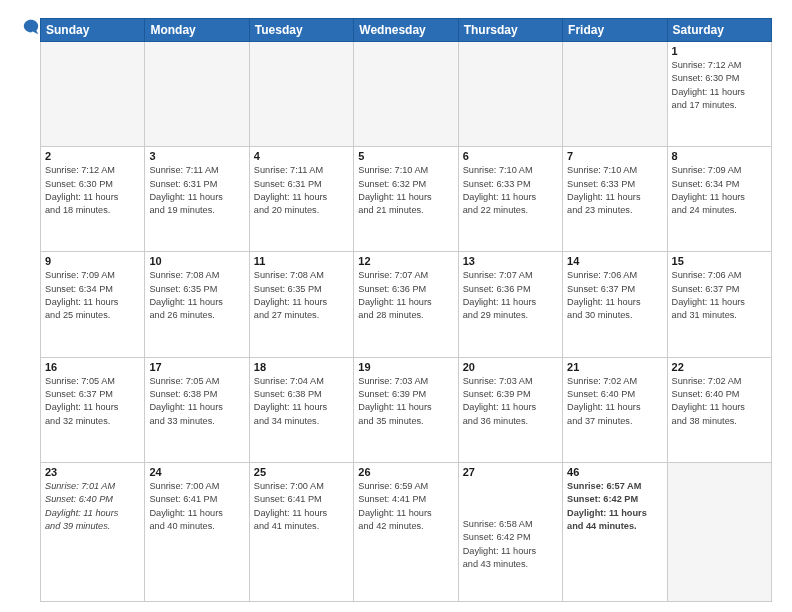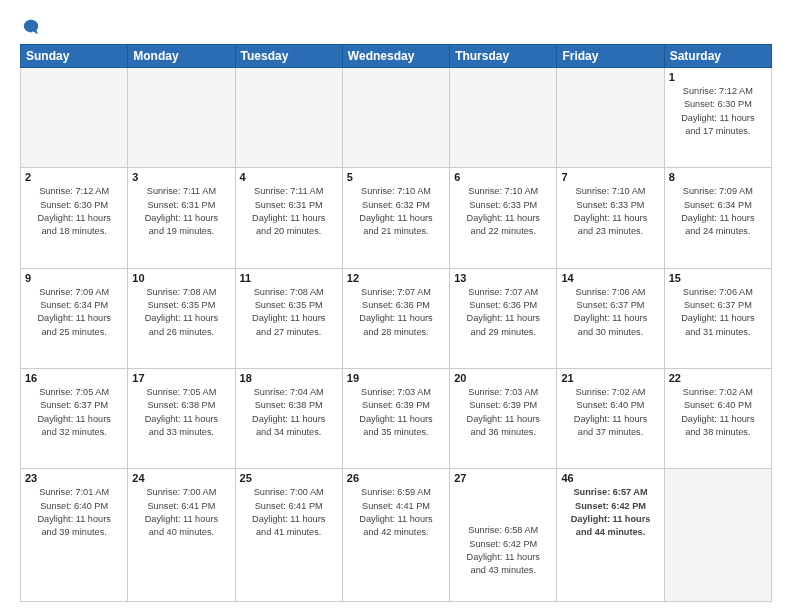--- a/index.html
+++ b/index.html
@@ -8,21 +8,21 @@
       background: #fff;
       width: 792px;
       height: 612px;
       overflow: hidden;
     }
     .page {
       width: 792px;
       height: 612px;
       padding: 18px 20px 10px 20px;
       display: flex;
-      flex-direction: column;
+      flex-direction: row;
     }
     .header {
       display: flex;
       justify-content: space-between;
       align-items: flex-start;
       margin-bottom: 8px;
     }
     .logo {
       display: flex;
       flex-direction: column;
@@ -85,21 +85,20 @@
     .day-number {
       font-size: 11px;
       font-weight: bold;
       color: #1a1a1a;
       display: block;
       margin-bottom: 2px;
     }
     .day-info {
       line-height: 1.45;
       color: #444;
-      text-align: center;
     }
   </style>
 </head>
 <body>
 
 <div class="page">
   <div class="header">
     <div class="logo">
       <div class="logo-text">
         <span class="logo-general"></span>
@@ -292,21 +291,21 @@
             <span class="day-number">22</span>
             <div class="day-info" style="white-space: pre-line;">Sunrise: 7:02 AM
 Sunset: 6:40 PM
 Daylight: 11 hours
 and 38 minutes.</div>
           </td>
         </tr>
         <tr>
           <td>
             <span class="day-number">23</span>
-            <div class="day-info" style="white-space: pre-line;">Sunrise: 7:01 AM
+            <div class="day-info" style="white-space: pre-line; font-style: italic;">Sunrise: 7:01 AM
 Sunset: 6:40 PM
 Daylight: 11 hours
 and 39 minutes.</div>
           </td>
           <td>
             <span class="day-number">24</span>
             <div class="day-info" style="white-space: pre-line;">Sunrise: 7:00 AM
 Sunset: 6:41 PM
 Daylight: 11 hours
 and 40 minutes.</div>

